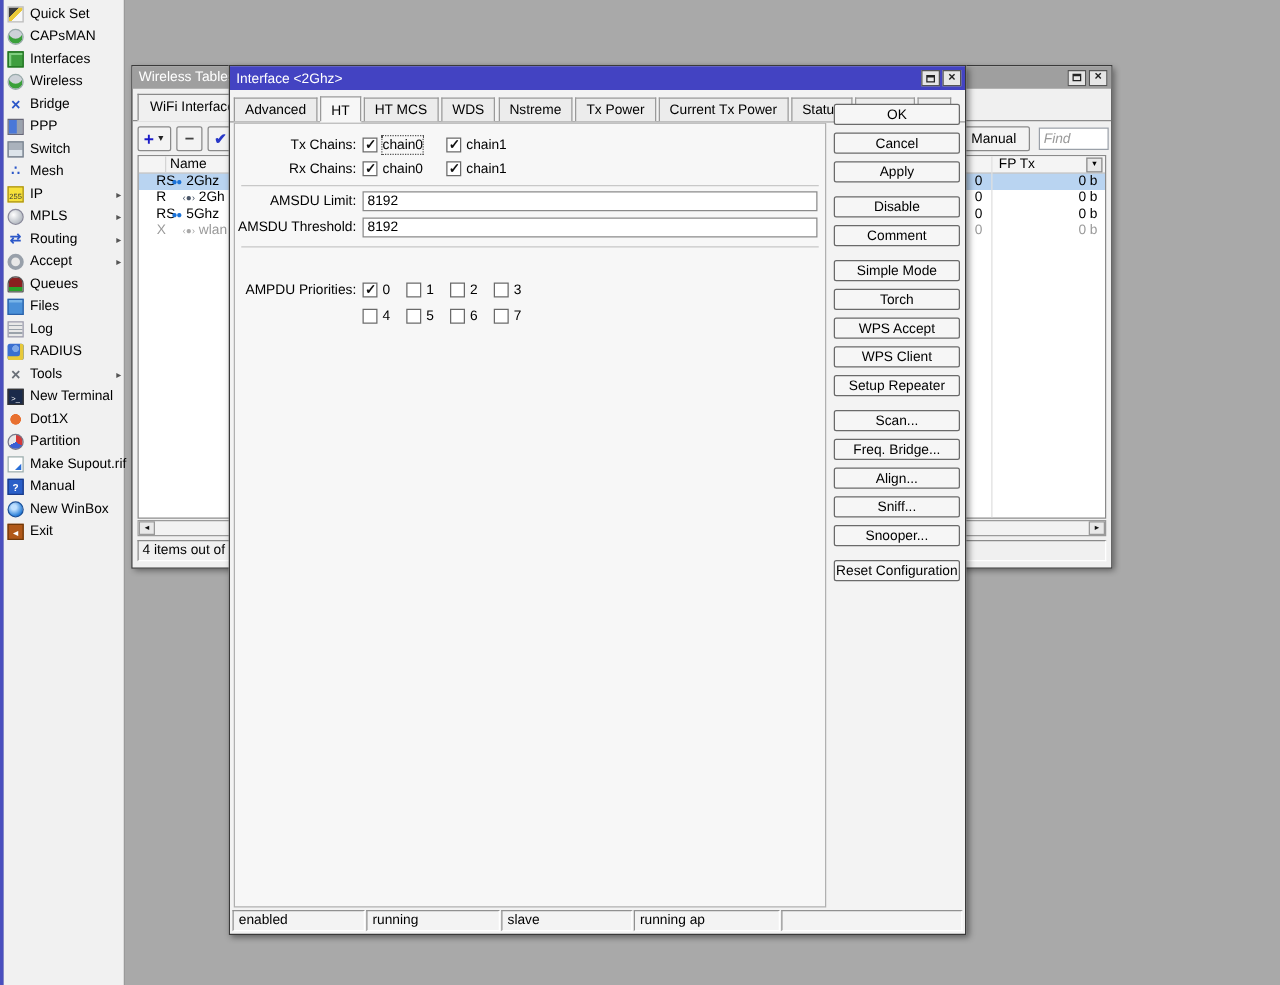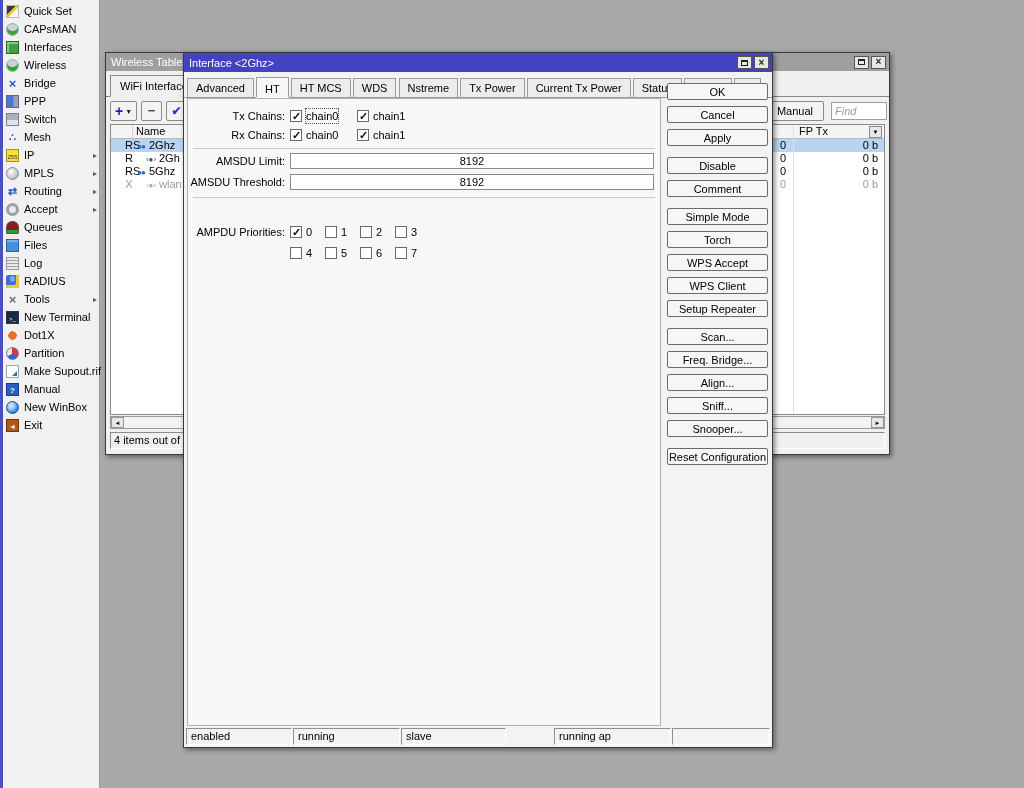--- a/index.html
+++ b/index.html
@@ -95,42 +95,42 @@
   
   #dlg { left:183px; top:52px; width:590px; height:696px; background:#f3f3f3; }
   #dlg .tbar { height:19px; }
   .dlg-tabs { position:absolute; left:0; right:0; top:21px; height:24px; border-bottom:1px solid #9a9a9a; padding-left:3px; white-space:nowrap; }
   .tab { display:inline-block; padding:3px 8px; margin-top:4px; margin-right:-1px; border:1px solid #9a9a9a; border-bottom:none; background:#ececec; position:relative; vertical-align:bottom; }
   .tab.active { background:#f7f7f7; margin-top:1px; padding-top:5px; z-index:2; height:20px; box-shadow:0 1px 0 #f7f7f7; }
   .panel { position:absolute; left:3px; top:45px; width:474px; height:628px; border:1px solid #b0b0b0; background:#f7f7f7; }
   .frow { position:absolute; left:0; height:16px; line-height:14px; width:100%; }
   .flabel { position:absolute; left:0; width:97px; text-align:right; top:1px; }
   .sep { position:absolute; left:5px; width:462px; border-top:1px solid #c8c8c8; }
-  .txt-input { position:absolute; left:102px; width:364px; height:16px; border:1px solid #8a8a8a; background:#fff; font-family:"Liberation Sans",sans-serif; font-size:11px; padding:0 3px;text-align:center; }
+  .txt-input { position:absolute; left:102px; width:364px; height:16px; border:1px solid #8a8a8a; background:#fff; font-family:"Liberation Sans",sans-serif; font-size:11px; padding:0 3px; }
   .combo { position:absolute; left:102px; width:364px; height:16px; border:1px solid #8a8a8a; background:#fff; padding:1px 16px 0 3px; }
   .combo-btn { position:absolute; right:1px; top:1px; width:13px; height:12px; background:#ececec; border-left:1px solid #aaa; text-align:center; }
   .dd-glyph { display:inline-block; border-top:2px solid #333; font-size:6px; line-height:6px; padding-top:1px; color:#333; }
   .cbpair { position:absolute; top:1px; display:flex; align-items:center; gap:4px; }
   .chk-row .cbpair:nth-of-type(1) { left:102px; }
   .chk-row .cbpair:nth-of-type(2) { left:169px; }
   .ampdu-row .cbpair:nth-of-type(1) { left:102px; }
   .ampdu-row .cbpair:nth-of-type(2) { left:137px; }
   .ampdu-row .cbpair:nth-of-type(3) { left:172px; }
   .ampdu-row .cbpair:nth-of-type(4) { left:207px; }
   .cb { width:12px; height:12px; border:1px solid #6a6a6a; background:#fff; display:inline-block; position:relative; }
   .cb.checked::after { content:"✓"; position:absolute; left:1px; top:-2px; font-size:11px; font-weight:bold; color:#111; }
   .cb-label.focus { outline:1px dotted #555; }
 
   .btncol { position:absolute; left:483px; top:30px; width:101px; display:flex; flex-direction:column; }
   .dbtn { height:17px; margin-bottom:6px; background:#f6f6f6; border:1px solid #6a6a6a; border-radius:2px; font-family:"Liberation Sans",sans-serif; font-size:11px; line-height:14px; cursor:default; }
   .dbtn.gap { margin-top:5px; }
   .dlg-status { position:absolute; left:2px; right:2px; top:675px; height:17px; display:flex; }
   .st-cell { border:1px solid; border-color:#909090 #fff #fff #909090; background:#f3f3f3; padding:1px 4px; margin-right:1px; overflow:hidden; white-space:nowrap; }
   .dlg-status .st-cell:nth-of-type(1){ width:106px; } .dlg-status .st-cell:nth-of-type(2){ width:107px; }
-  .dlg-status .st-cell:nth-of-type(3){ width:105px; } .dlg-status .st-cell:nth-of-type(4){ width:117px;margin-left:47px; }
+  .dlg-status .st-cell:nth-of-type(3){ width:105px; } .dlg-status .st-cell:nth-of-type(4){ width:117px; }
   .dlg-status .st-cell:nth-of-type(5){ flex:1; margin-right:0; }
 </style>
 </head>
 <body>
 
 <div id="stage">
   <div class="left-strip"></div>
 
   <div class="sidebar">
 

